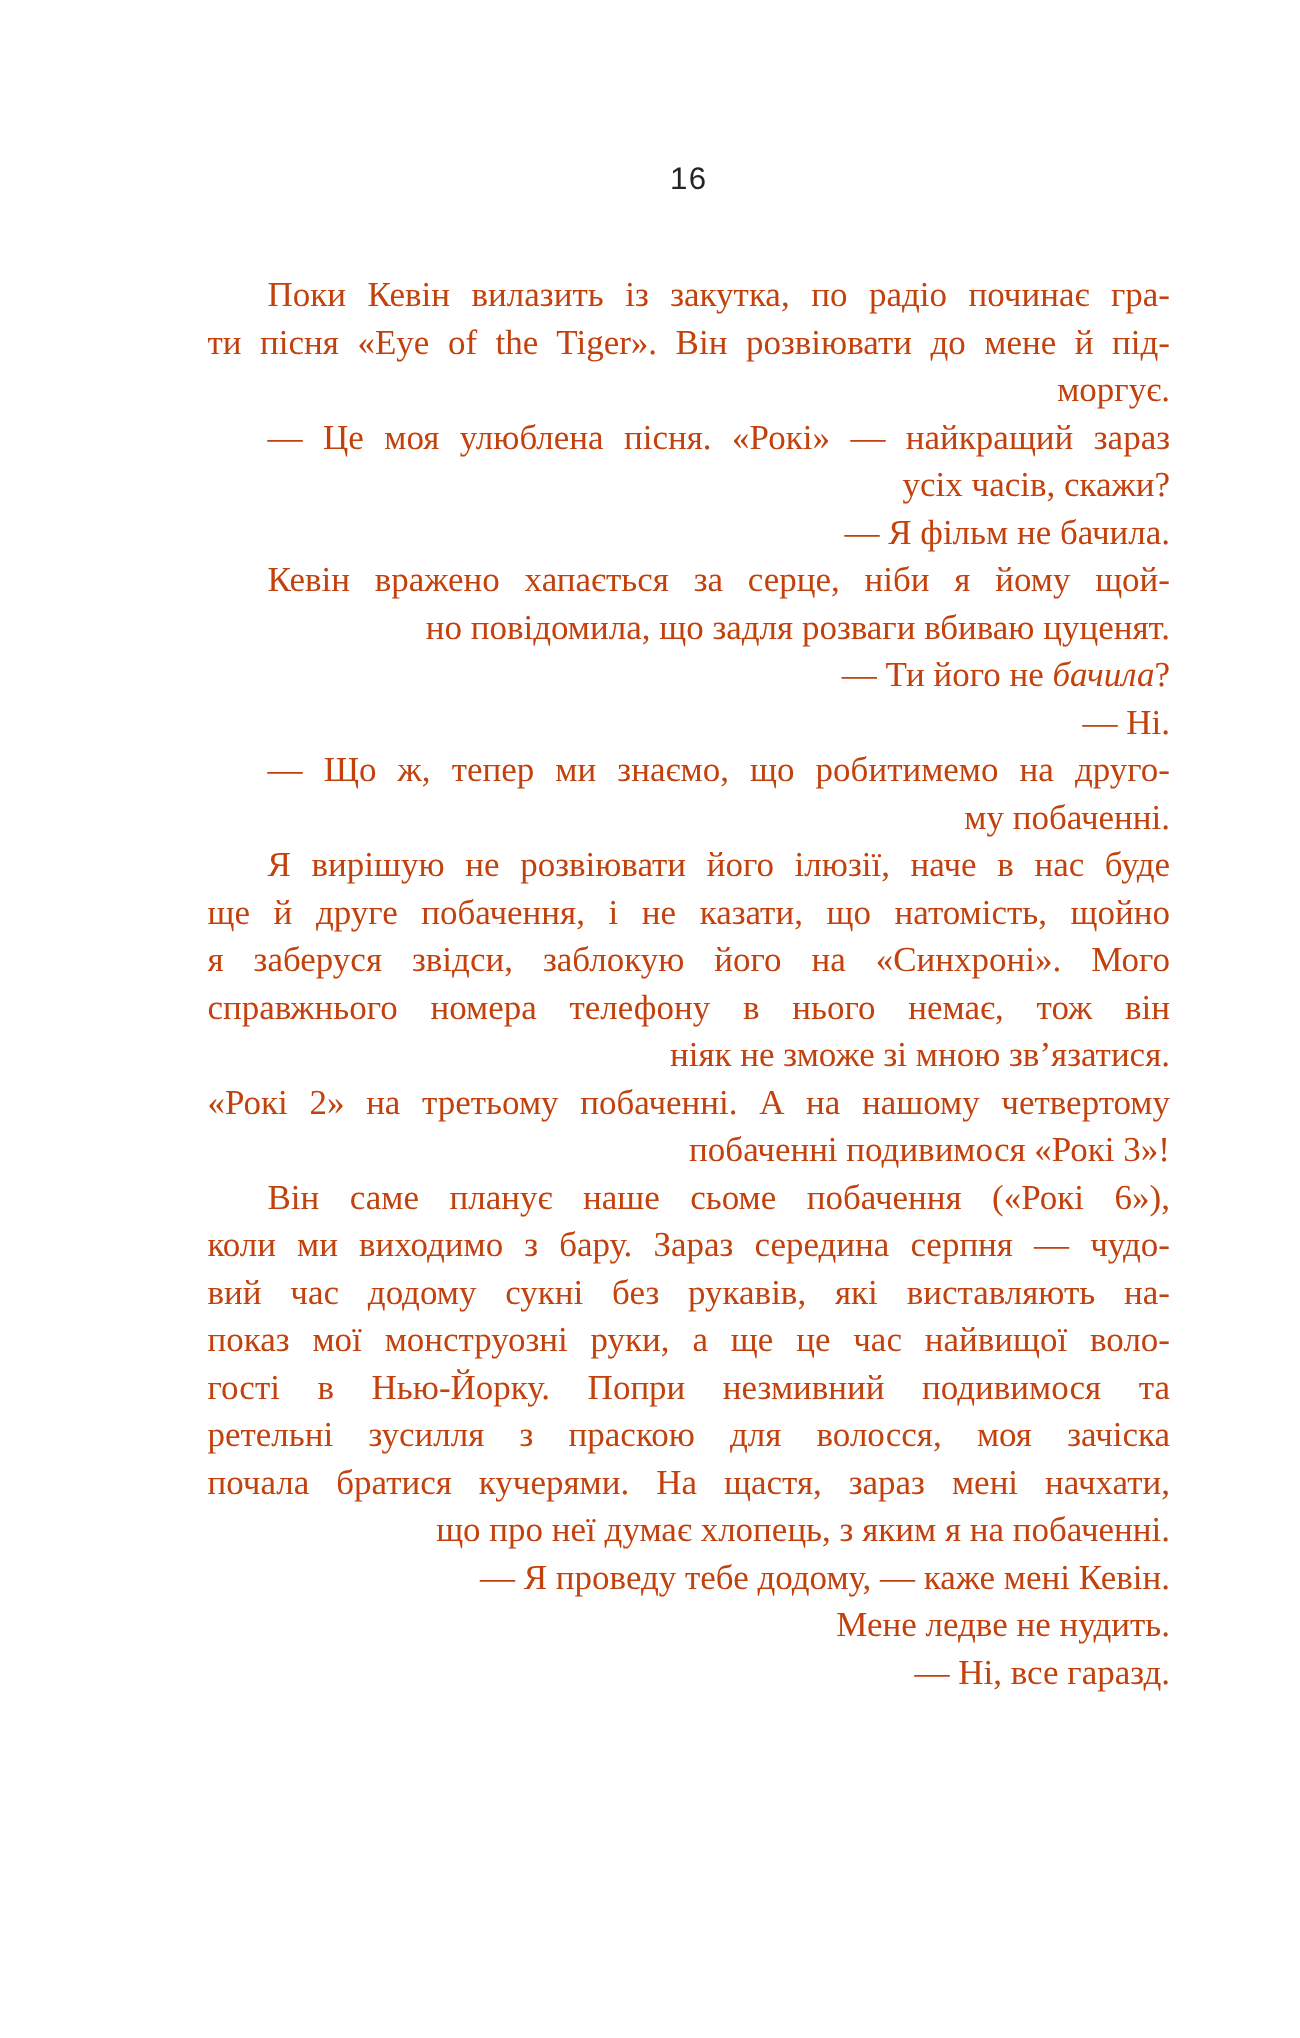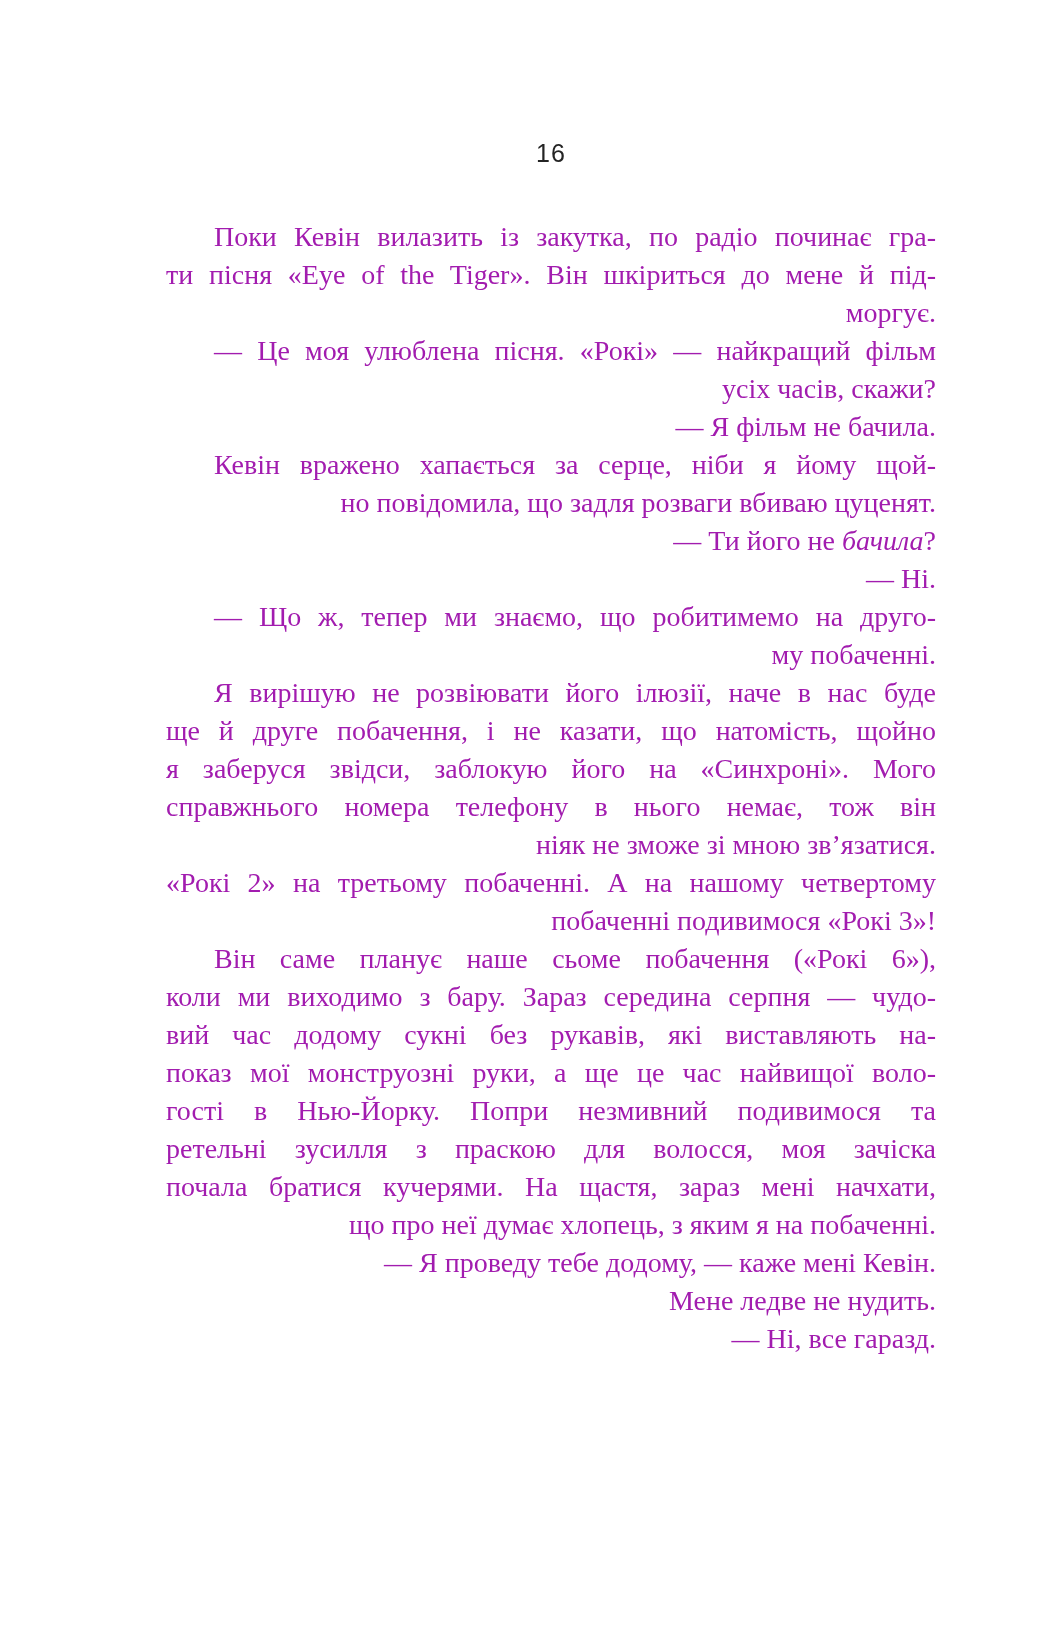--- a/index.html
+++ b/index.html
@@ -10,38 +10,38 @@
   .page {
     position: relative;
     width: 1040px;
     height: 1630px;
     background: #ffffff;
     overflow: hidden;
   }
   .folio {
     position: absolute;
     left: 166px;
-    top: 138px;
+    top: 128px;
     width: 770px;
     text-align: center;
     font-family: "Liberation Sans", sans-serif;
     font-size: 25px;
     line-height: 30px;
     color: #242424;
     letter-spacing: 1px;
   }
   .text-block {
     position: absolute;
     left: 166px;
     top: 218px;
     width: 770px;
     font-family: "Liberation Serif", "DejaVu Serif", serif;
     font-size: 28px;
     line-height: 38px;
-    color: #a21caf;
+    color: #c2410c;
   }
   .line {
     height: 38px;
     overflow: hidden;
     text-align: right;
   }
   .line.just {
     text-align: justify;
     text-align-last: justify;
   }
@@ -54,23 +54,23 @@
 </style>
 </head>
 <body>
 
 <div class="page">
 
   <div class="folio">16</div>
 
   <div class="text-block">
     <div class="line indent just">Поки Кевін вилазить із закутка, по радіо починає гра-</div>
-    <div class="line just">ти пісня «Eye of the Tiger». Він шкіриться до мене й під-</div>
+    <div class="line just">ти пісня «Eye of the Tiger». Він розвіювати до мене й під-</div>
     <div class="line">моргує.</div>
-    <div class="line indent just">— Це моя улюблена пісня. «Рокі» — найкращий фільм</div>
+    <div class="line indent just">— Це моя улюблена пісня. «Рокі» — найкращий зараз</div>
     <div class="line">усіх часів, скажи?</div>
     <div class="line indent">— Я фільм не бачила.</div>
     <div class="line indent just">Кевін вражено хапається за серце, ніби я йому щой-</div>
     <div class="line">но повідомила, що задля розваги вбиваю цуценят.</div>
     <div class="line indent"><span>— Ти його не </span><em>бачила</em><span>?</span></div>
     <div class="line indent">— Ні.</div>
     <div class="line indent just">— Що ж, тепер ми знаємо, що робитимемо на друго-</div>
     <div class="line">му побаченні.</div>
     <div class="line indent just">Я вирішую не розвіювати його ілюзії, наче в нас буде</div>
     <div class="line just">ще й друге побачення, і не казати, що натомість, щойно</div>

